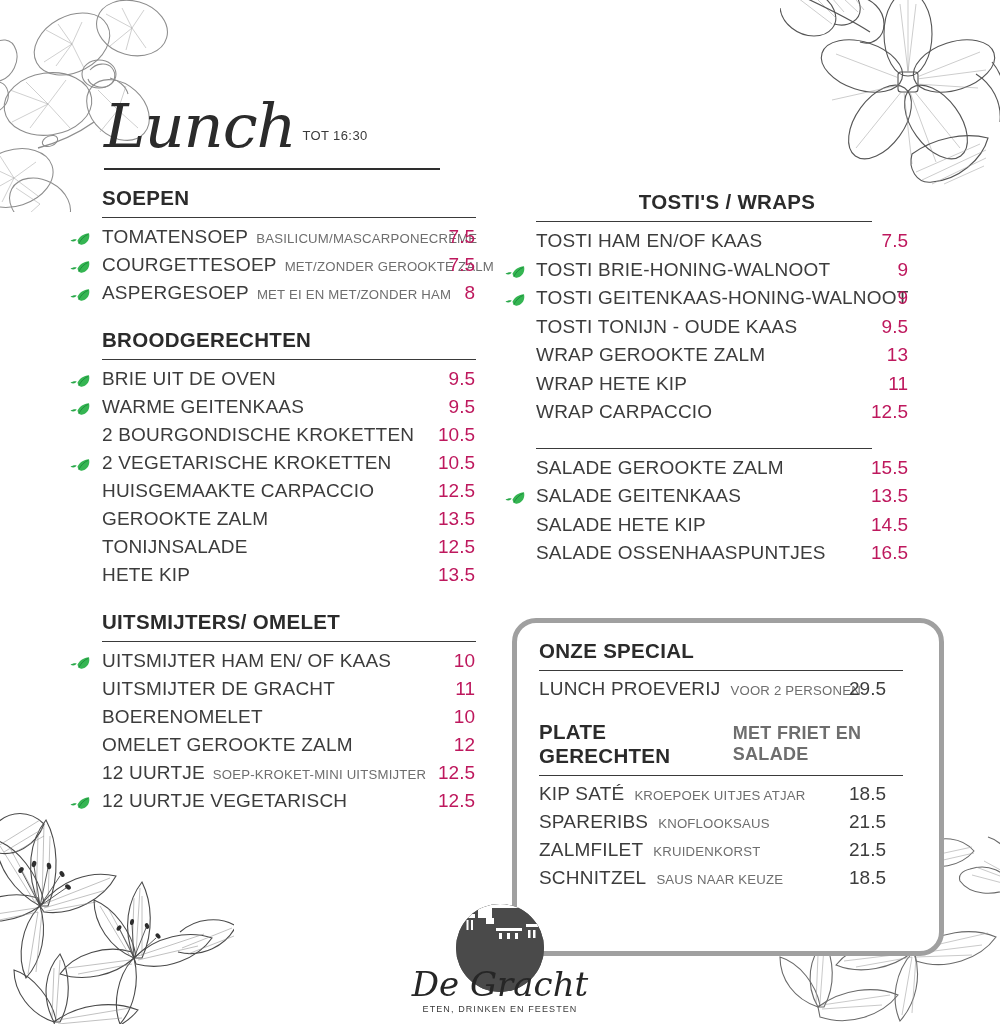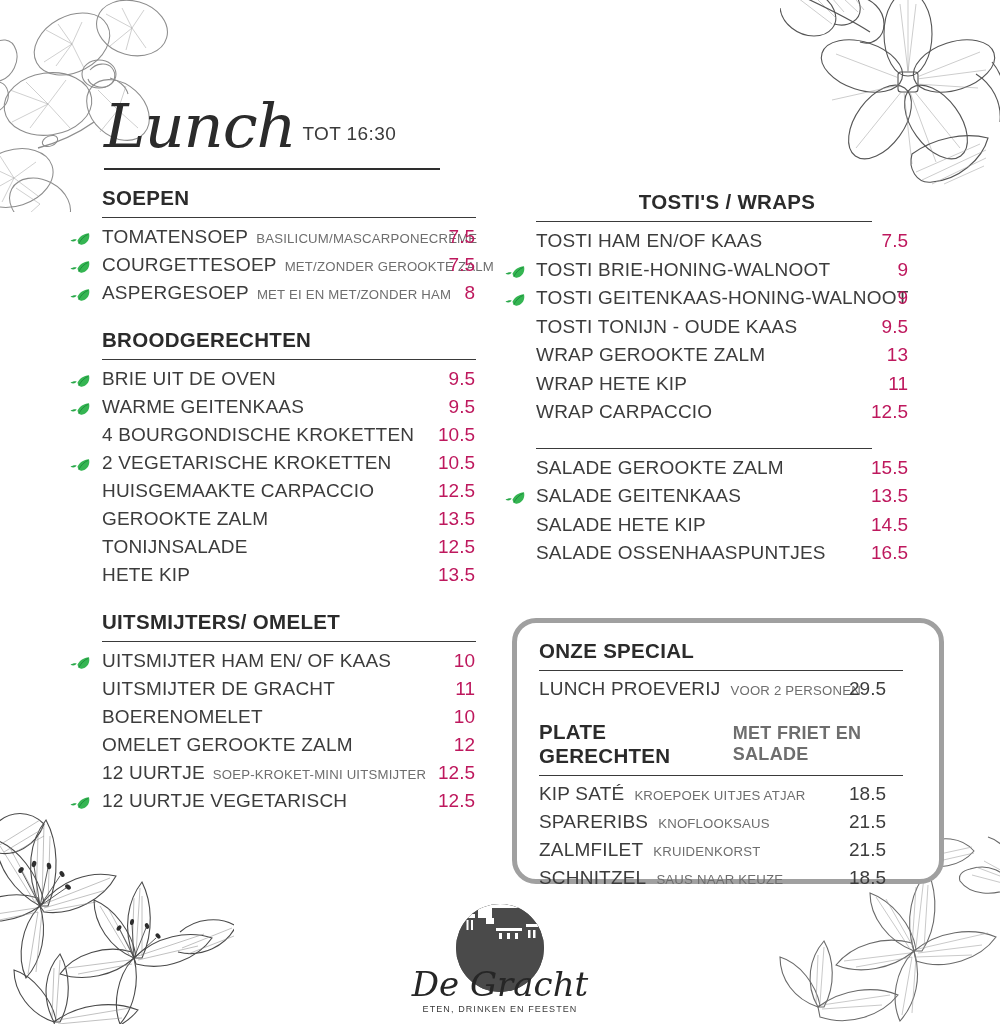--- a/index.html
+++ b/index.html
@@ -34,21 +34,21 @@
     font-weight: 400;
     letter-spacing: -1px;
     color: #2b2b2b;
     display: inline-block;
     line-height: 1;
     transform: scaleX(1.04);
     transform-origin: left bottom;
   }
   #lunch-sub {
     display: inline-block;
-    font-size: 19px;
+    font-size: 13px;
     letter-spacing: 0.4px;
     color: #3a3a3a;
     margin-left: 14px;
     vertical-align: 7px;
   }
   #header-rule {
     margin-top: 12px;
     width: 336px;
     border-bottom: 2.2px solid #2e2e2e;
   }
@@ -119,21 +119,21 @@
   }
   #col-left .item-price  { right: 7px;  width: 60px; }
   #col-right .item-price { right: 10px; width: 60px; }
 
   .gap-after { margin-bottom: 18px; }
 
   
   #special-box {
     position: absolute;
     left: 512px; top: 618px;
-    width: 432px; height: 266px;
+    width: 432px; height: 338px;
     border: 5px solid #a0a0a0;
     border-radius: 24px;
     background: #ffffff;
   }
   #special-inner { padding: 16px 22px 0 22px; }
   .sp-head {
     font-size: 20.5px;
     font-weight: 700;
     color: #2b2b2b;
     letter-spacing: 0.3px;
@@ -465,21 +465,21 @@
               <svg viewBox="0 0 26 16" width="26" height="16">
   <path d="M2.5 9.8c2.3-1.6 4.4-1.9 6.2-1.2-1.3 1.9-3.6 2.4-6.2 1.2z" fill="#2aa84a"></path>
   <path d="M9.5 9.6C11.6 5.4 15.6 2.6 21 2.2c1.3 5.4-1.4 10-6.4 11.3-2.9.8-4.6-.5-5.1-3.9z" fill="#35b552"></path>
   <path d="M20.2 3.3c-4 1.8-7.2 4.8-9.4 9.3" fill="none" stroke="#1d8f3d" stroke-width="1"></path>
 </svg>
             </span>
             <span class="item-name">WARME GEITENKAAS</span>
             <span class="item-price">9.5</span>
           </div>
           <div class="item">
-            <span class="item-name">4 BOURGONDISCHE KROKETTEN</span>
+            <span class="item-name">2 BOURGONDISCHE KROKETTEN</span>
             <span class="item-price">10.5</span>
           </div>
           <div class="item">
             <span class="leaf">
               <svg viewBox="0 0 26 16" width="26" height="16">
   <path d="M2.5 9.8c2.3-1.6 4.4-1.9 6.2-1.2-1.3 1.9-3.6 2.4-6.2 1.2z" fill="#2aa84a"></path>
   <path d="M9.5 9.6C11.6 5.4 15.6 2.6 21 2.2c1.3 5.4-1.4 10-6.4 11.3-2.9.8-4.6-.5-5.1-3.9z" fill="#35b552"></path>
   <path d="M20.2 3.3c-4 1.8-7.2 4.8-9.4 9.3" fill="none" stroke="#1d8f3d" stroke-width="1"></path>
 </svg>
             </span>

